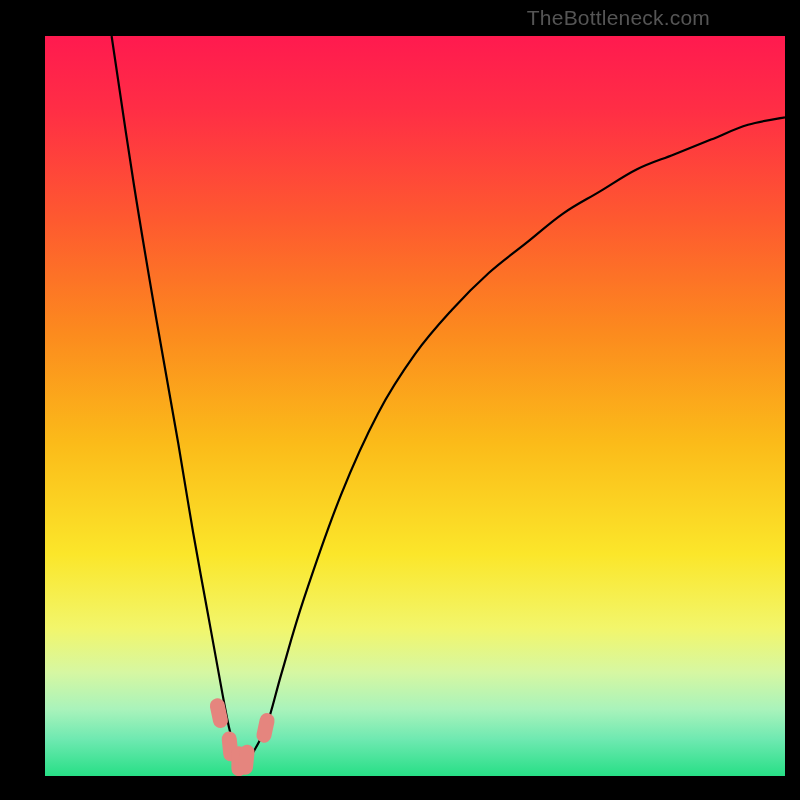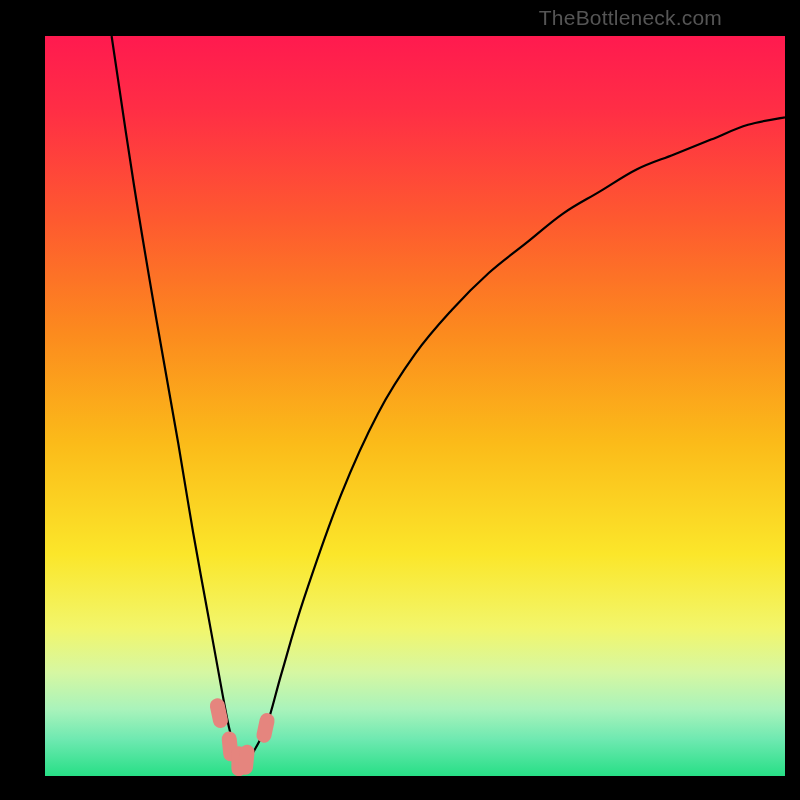--- a/index.html
+++ b/index.html
@@ -9,21 +9,20 @@
     height: 800px;
     overflow: hidden;
     background: #000;
     font-family: Arial, Helvetica, sans-serif;
   }
   .frame {
     position: absolute;
     left: 0; top: 0;
     width: 724px; height: 800px;
     background: #000;
-    padding-left: 12px;
   }
   .plot {
     position: absolute;
     left: 45px;
     top: 36px;
     width: 740px;
     height: 740px;
     overflow: hidden;
   }
   .watermark {

